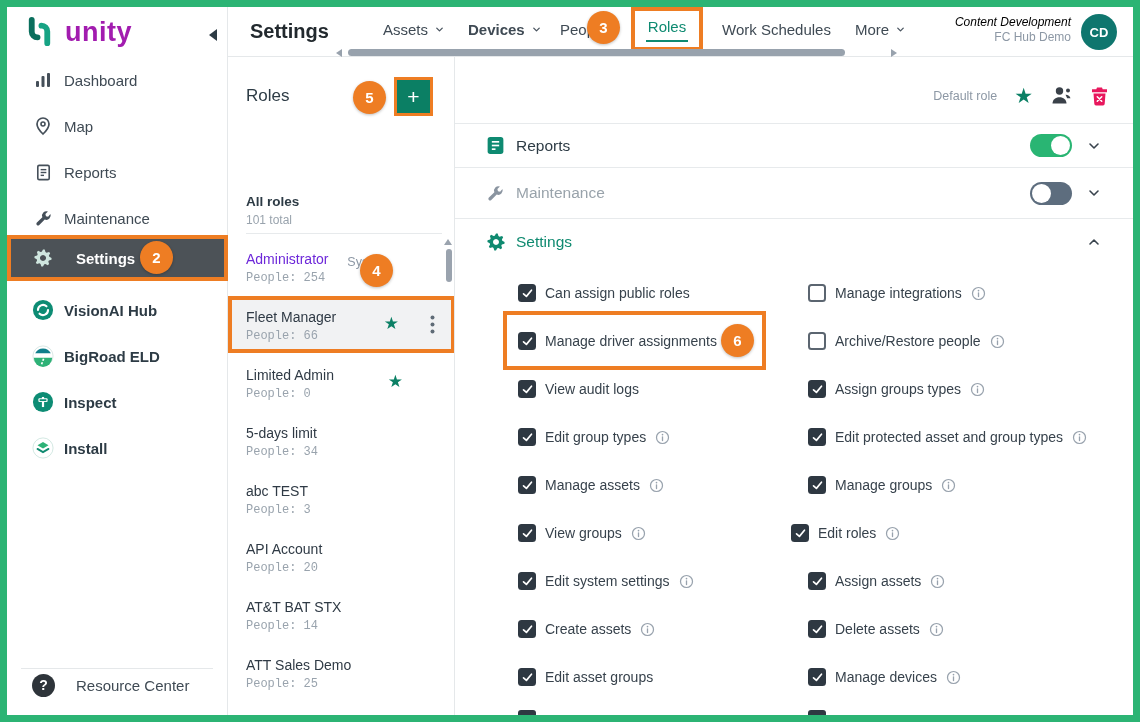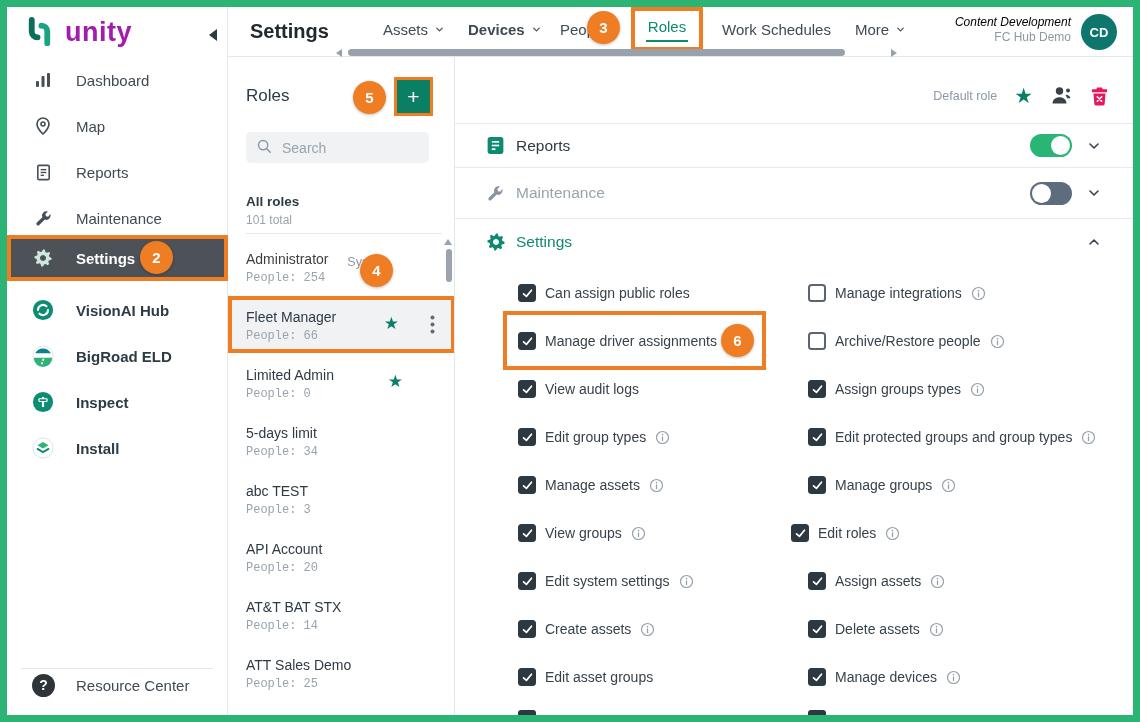--- a/index.html
+++ b/index.html
@@ -9,21 +9,21 @@
     border:7px solid #2CB474;background:#fff;overflow:hidden;
     font-family:"Liberation Sans",sans-serif;color:#2d3b45;
   }
   
   .sidebar{position:absolute;left:0;top:0;bottom:0;width:221px;background:#fff;border-right:1px solid #e5e8ea;}
   .logo-row{position:absolute;left:0;top:0;width:100%;height:52px;display:flex;align-items:center;padding-left:16px;}
   .logo-word{font-size:27px;font-weight:600;color:#a21caf;letter-spacing:.5px;margin-left:9px;margin-top:-2px;}
   .collapse-tri{position:absolute;right:10px;top:22px;width:0;height:0;border-top:6px solid transparent;border-bottom:6px solid transparent;border-right:8px solid #2d3b45;cursor:pointer;}
   .nav-item{position:absolute;left:0;width:221px;height:44px;display:flex;align-items:center;padding-left:25px;cursor:pointer;}
   .nav-item .nav-ic{width:22px;height:22px;display:flex;align-items:center;justify-content:center;flex:none;}
-  .nav-item .nav-lbl{margin-left:22px;font-size:15px;color:#3f4a54;}
+  .nav-item .nav-lbl{margin-left:10px;font-size:15px;color:#3f4a54;}
   .nav-item.bold .nav-lbl{font-weight:bold;color:#2d3b45;}
   .nav-item.active{background:#4C5257;border:4px solid #EE7D23;padding-left:21px;}
   .nav-item.active .nav-lbl{color:#fff;font-weight:bold;margin-left:22px;}
   .side-footer-divider{position:absolute;left:14px;right:14px;top:661px;height:1px;background:#e5e8ea;}
   .footer-row{position:absolute;left:0;bottom:10px;width:100%;height:40px;display:flex;align-items:center;padding-left:25px;cursor:pointer;}
   .help-badge{width:23px;height:23px;border-radius:50%;background:#2e343a;color:#fff;font-size:14px;font-weight:bold;display:flex;align-items:center;justify-content:center;}
   .footer-row span.lbl{margin-left:21px;font-size:15px;color:#3f4a54;}
   
   .topbar{position:absolute;left:221px;top:0;right:0;height:50px;background:#fff;border-bottom:1px solid #e5e8ea;}
   .tb-title{position:absolute;left:22px;top:13px;font-size:20px;font-weight:bold;color:#22292e;}
@@ -44,21 +44,21 @@
   .add-wrap{position:absolute;left:166px;top:20px;border:3px solid #EE7D23;}
   .add-btn{width:33px;height:33px;background:#0B7F64;color:#fff;display:flex;align-items:center;justify-content:center;font-size:21px;cursor:pointer;}
   .rp-search{position:absolute;left:18px;top:75px;width:183px;height:31px;background:#f0f2f4;border-radius:5px;display:flex;align-items:center;padding:0 10px;}
   .rp-search input{border:none;background:transparent;outline:none;font-size:14px;color:#3f4a54;width:130px;margin-left:8px;font-family:"Liberation Sans",sans-serif;}
   .rp-search input::placeholder{color:#99a3ad;}
   .rp-group-lbl{position:absolute;left:18px;top:137px;font-size:13.5px;font-weight:bold;color:#2d3b45;}
   .rp-group-count{position:absolute;left:18px;top:156px;font-size:12px;color:#99a3ad;}
   .rp-divider{position:absolute;left:18px;right:12px;top:176px;height:1px;background:#e7eaec;}
   .role-row{position:absolute;left:0;width:227px;height:56px;cursor:pointer;}
   .role-name{position:absolute;left:18px;top:11px;font-size:14px;color:#2f3a45;}
-  .role-name.teal{color:#404040;}
+  .role-name.teal{color:#6d28d9;}
   .role-people{position:absolute;left:18px;top:31px;font-size:12px;color:#99a3ad;font-family:Liberation Mono, monospace;}
   .role-tag{position:absolute;right:66px;top:15px;font-size:12.5px;color:#8d98a5;}
   .role-star{position:absolute;right:52px;top:15px;font-size:17px;color:#0B8065;}
   .role-kebab{position:absolute;right:18px;top:17px;cursor:pointer;}
   .role-row.selected{background:#f1f2f3;border:4px solid #EE7D23;height:57px;}
   .role-row.selected .role-name{left:14px;top:9px;}
   .role-row.selected .role-people{left:14px;top:29px;}
   .role-row.selected .role-star{right:52px;top:13px;}
   .role-row.selected .role-kebab{right:16px;top:15px;}
   .v-up{position:absolute;right:2px;top:182px;width:0;height:0;border-left:4px solid transparent;border-right:4px solid transparent;border-bottom:6px solid #9aa3ae;}
@@ -254,29 +254,20 @@
     <div class="hthumb"></div>
     <div class="harrow-r"></div>
   </header>
 
   <section class="roles-panel">
     <div class="rp-title">Roles</div>
     <div class="num-badge" style="left:125px;top:24px;">5</div>
     <div class="add-wrap">
       <div class="add-btn">+</div>
     </div>
-    <div class="rp-search">
-      <span>
-        <svg width="16" height="16" viewBox="0 0 18 18">
-            <circle cx="8" cy="8" r="5.2" fill="none" stroke="#8d98a5" stroke-width="1.6"></circle>
-            <line x1="12" y1="12" x2="16" y2="16" stroke="#8d98a5" stroke-width="1.6" stroke-linecap="round"></line>
-          </svg>
-      </span>
-      <input type="text" placeholder="Search" style="">
-    </div>
     <div class="rp-group-lbl">All roles</div>
     <div class="rp-group-count">101 total</div>
     <div class="rp-divider"></div>
     <div id="roles-list">
         <div class="role-row" style="top: 183px;">
           <div class="role-name teal">Administrator</div>
           <div class="role-people">People: 254</div>
           <div class="role-tag">System</div>
         </div>
         <div class="num-badge" style="left: 132px; top: 197px;">4</div>
@@ -544,21 +535,21 @@
               <circle cx="8" cy="4.9" r="0.9" fill="#98a2ad"></circle>
             </svg>
           </span>
         </div>
         <div class="perm-cell" style="left: 353px; top: 366px;">
           <span class="cbx checked">
             <svg width="13" height="13" viewBox="0 0 18 18">
               <polyline points="3.5,9.5 7.5,13 14.5,4.5" fill="none" stroke="#fff" stroke-width="2.3" stroke-linecap="round" stroke-linejoin="round"></polyline>
             </svg>
           </span>
-          <span class="perm-lbl">Edit protected groups and group types</span>
+          <span class="perm-lbl">Edit protected asset and group types</span>
           <span class="info-ic">
             <svg width="15" height="15" viewBox="0 0 16 16">
               <circle cx="8" cy="8" r="6.4" fill="none" stroke="#98a2ad" stroke-width="1.3"></circle>
               <line x1="8" y1="7.3" x2="8" y2="11.2" stroke="#98a2ad" stroke-width="1.4" stroke-linecap="round"></line>
               <circle cx="8" cy="4.9" r="0.9" fill="#98a2ad"></circle>
             </svg>
           </span>
         </div>
         <div class="perm-cell" style="left: 353px; top: 414px;">
           <span class="cbx checked">

